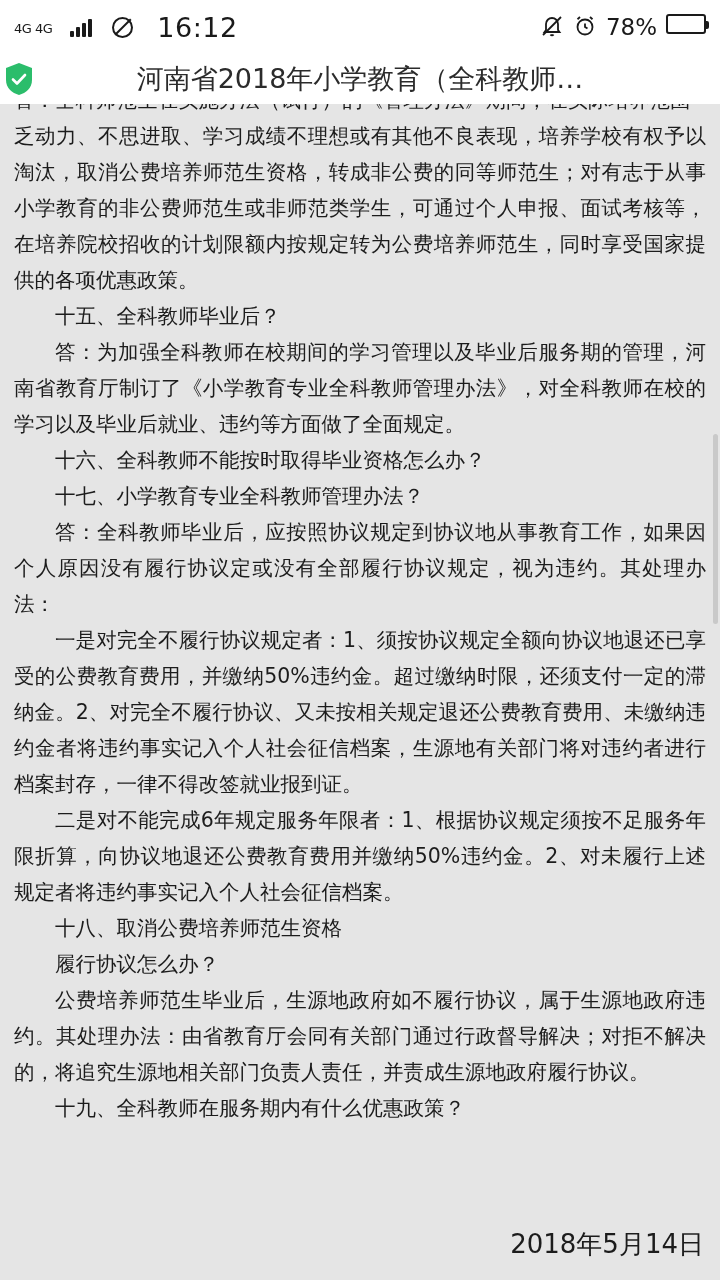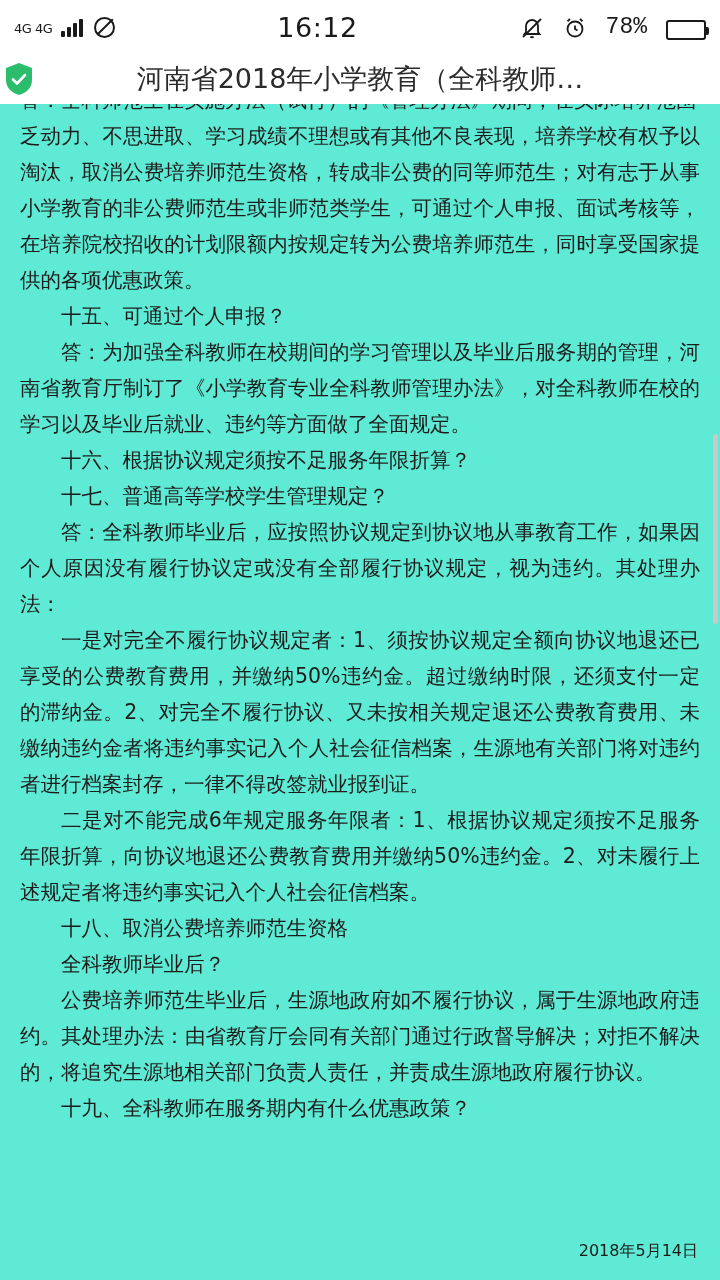--- a/index.html
+++ b/index.html
@@ -23,23 +23,23 @@
   .statusbar {
     height: 54px;
     flex: 0 0 54px;
     display: flex;
     align-items: center;
     padding: 0 14px;
     background: #ffffff;
     color: #1a1a1a;
     font-size: 22px;
   }
-  .sb-left { display: flex; align-items: center; gap: 9px; }
-  .sb-center { flex: 1; display: flex; justify-content: center; align-items: center; }
-  .sb-right { display: flex; align-items: flex-end; gap: 19px; font-family: Liberation Mono, monospace; }
+  .sb-left { display: flex; align-items: center; gap: 18px; }
+  .sb-center { flex: 1; display: flex; justify-content: flex-start; align-items: center; padding-left: 24px; }
+  .sb-right { display: flex; align-items: flex-start; gap: 9px; }
   .net-label {
     font-size: 13px;
     line-height: 1;
     letter-spacing: -0.5px;
     padding-top: 2px;
   }
   .bars {
     display: flex;
     align-items: flex-end;
     gap: 2px;
@@ -118,22 +118,22 @@
     text-overflow: ellipsis;
     padding-right: 30px;
     font-family: "DejaVu Sans", sans-serif;
   }
 
   
   .content {
     flex: 1 1 auto;
     position: relative;
     overflow: hidden;
-    background: #5eead4;
-    padding: 0 20px;
+    background: #e5e5e5;
+    padding: 0 14px;
   }
   .article {
     font-size: 20.5px;
     line-height: 36px;
     color: #1c1c1c;
     text-align: justify;
     font-family: "DejaVu Sans", sans-serif;
   }
   .article p { margin: 0; }
   .p-indent { text-indent: 2em; }
@@ -143,23 +143,23 @@
     overflow: hidden;
     color: #1c1c1c;
     font-size: 20.5px;
     line-height: 36px;
   }
   .cut-top span { display: block; margin-top: -22px; }
   b { font-weight: normal; }
 
   .date-line {
     position: absolute;
-    right: 22px;
+    right: 16px;
     bottom: 18px;
-    font-size: 16px;
+    font-size: 26px;
     color: #1c1c1c;
     text-align: center;
   }
 
   
   .scroll-thumb {
     position: absolute;
     right: 2px;
     top: 330px;
     width: 5px;
@@ -222,35 +222,35 @@
 
   <div class="content">
 
     <div class="cut-top">
       <span>答：全科师范生在实施办法（试行）的《管理办法》期间，在实际培养范围内的范围内，因有学习没</span>
     </div>
 
     <div class="article">
 
       <p>乏动力、不思进取、学习成绩不理想或有其他不良表现，培养学校有权予以淘汰，取消公费培养师范生资格，转成非公费的同等师范生；对有志于从事小学教育的非公费师范生或非师范类学生，可通过个人申报、面试考核等，在培养院校招收的计划限额内按规定转为公费培养师范生，同时享受国家提供的各项优惠政策。</p>
-      <p class="p-indent">十五、可通过个人申报？</p>
+      <p class="p-indent">十五、全科教师毕业后？</p>
       <p class="p-indent">答：为加强全科教师在校期间的学习管理以及毕业后服务期的管理，河南省教育厅制订了《小学教育专业全科教师管理办法》，对全科教师在校的学习以及毕业后就业、违约等方面做了全面规定。</p>
-      <p class="p-indent">十六、根据协议规定须按不足服务年限折算？</p>
-      <p class="p-indent">十七、普通高等学校学生管理规定？</p>
+      <p class="p-indent">十六、全科教师不能按时取得毕业资格怎么办？</p>
+      <p class="p-indent">十七、小学教育专业全科教师管理办法？</p>
       <p class="p-indent">答：全科教师毕业后，应按照协议规定到协议地从事教育工作，如果因个人原因没有履行协议定或没有全部履行协议规定，视为违约。其处理办法：</p>
 
       <p class="p-indent">
         <b>一是</b><span>对完全不履行协议规定者：1、须按协议规定全额向协议地退还已享受的公费教育费用，并缴纳50%违约金。超过缴纳时限，还须支付一定的滞纳金。2、对完全不履行协议、又未按相关规定退还公费教育费用、未缴纳违约金者将违约事实记入个人社会征信档案，生源地有关部门将对违约者进行档案封存，一律不得改签就业报到证。</span>
       </p>
       <p class="p-indent">
         <b>二是</b><span>对不能完成6年规定服务年限者：1、根据协议规定须按不足服务年限折算，向协议地退还公费教育费用并缴纳50%违约金。2、对未履行上述规定者将违约事实记入个人社会征信档案。</span>
       </p>
 
       <p class="p-indent">十八、取消公费培养师范生资格</p>
-      <p class="p-indent">全科教师毕业后？</p>
+      <p class="p-indent">履行协议怎么办？</p>
       <p class="p-indent">公费培养师范生毕业后，生源地政府如不履行协议，属于生源地政府违约。其处理办法：由省教育厅会同有关部门通过行政督导解决；对拒不解决的，将追究生源地相关部门负责人责任，并责成生源地政府履行协议。</p>
       <p class="p-indent">十九、全科教师在服务期内有什么优惠政策？</p>
 
     </div>
 
     <div class="scroll-thumb"></div>
     <div class="date-line">2018年5月14日</div>
   </div>
 
 </div>

